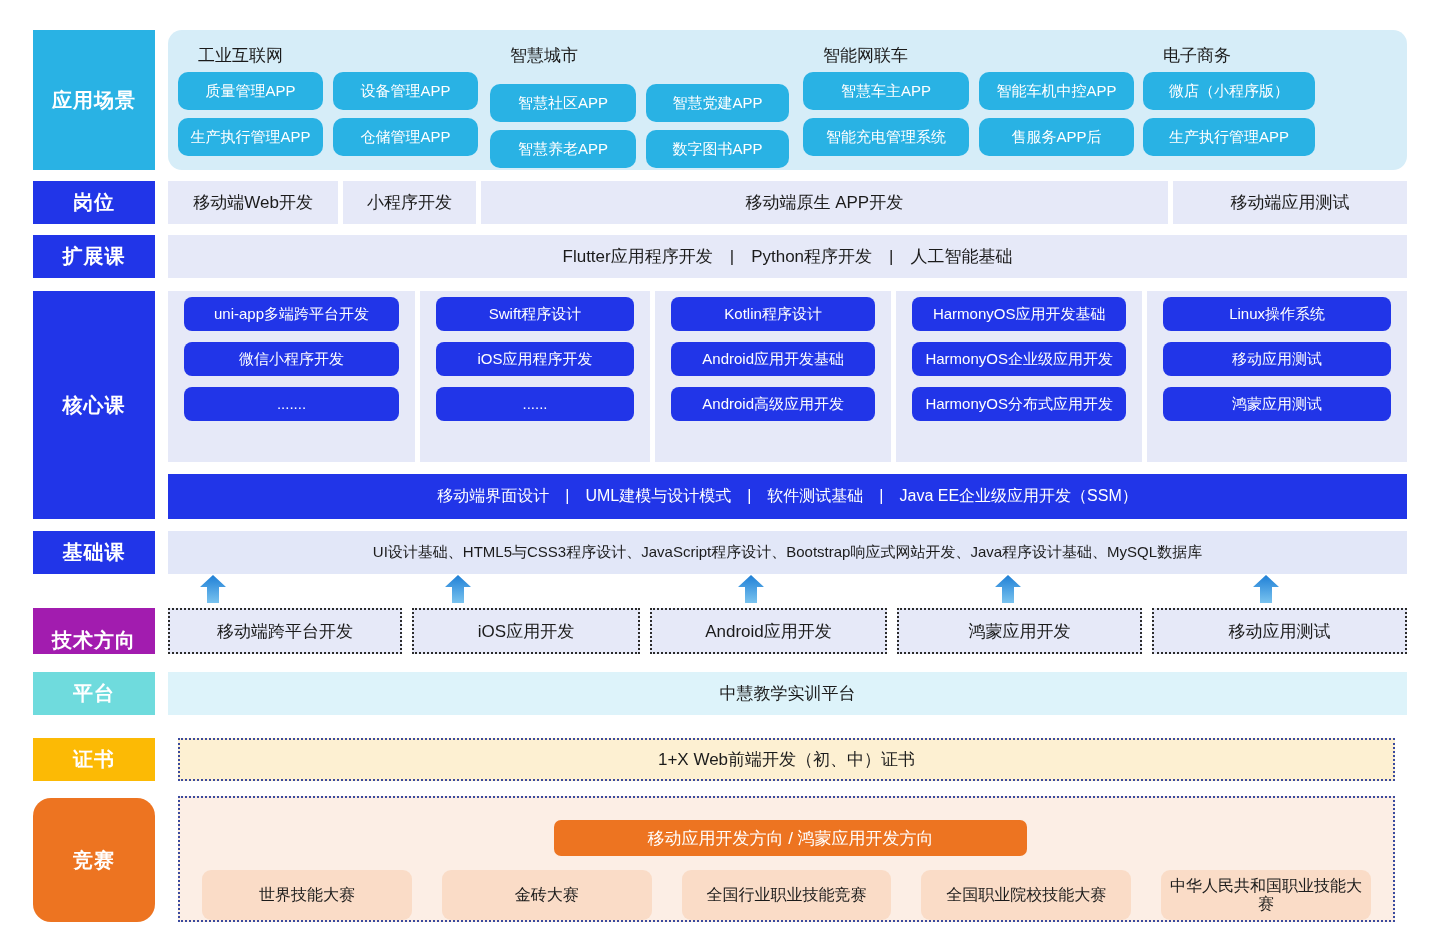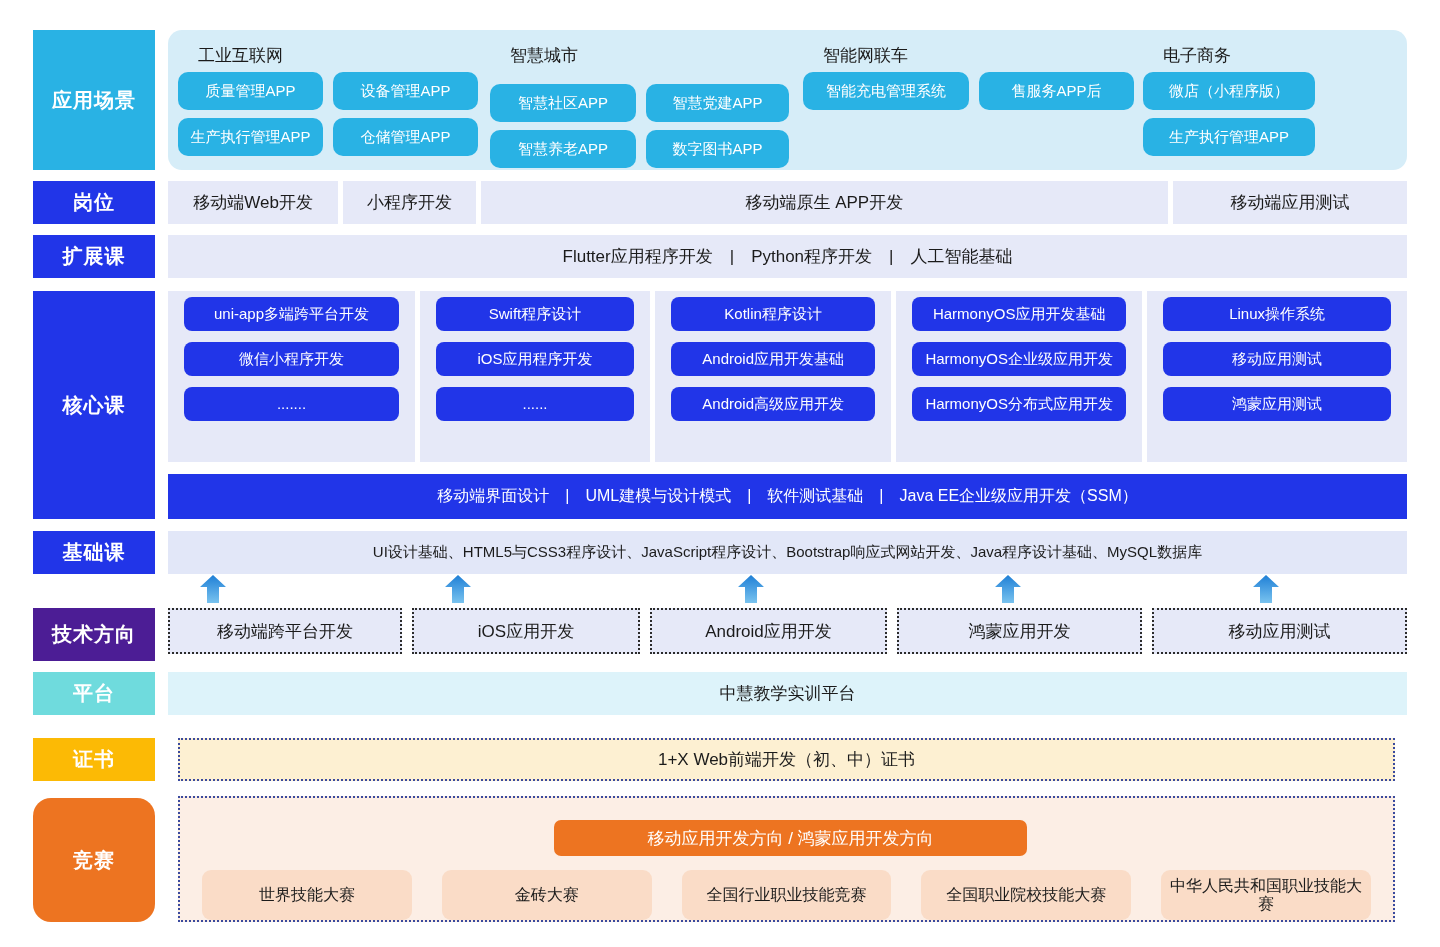--- a/index.html
+++ b/index.html
@@ -275,20 +275,24 @@
           <div class="chip-cy" style="width:146px;">智慧社区APP</div>
           <div class="chip-cy" style="width:143px;">智慧党建APP</div>
         </div>
         <div class="scn-line">
           <div class="chip-cy" style="width:146px;">智慧养老APP</div>
           <div class="chip-cy" style="width:143px;">数字图书APP</div>
         </div>
       </div>
 
       <div class="scn-group" style="width:340px;">
+        <div class="scn-line">
+          <div class="chip-cy" style="width:166px;">智慧车主APP</div>
+          <div class="chip-cy" style="width:155px;">智能车机中控APP</div>
+        </div>
         <div class="scn-line">
           <div class="chip-cy" style="width:166px;">智能充电管理系统</div>
           <div class="chip-cy" style="width:155px;">售服务APP后</div>
         </div>
       </div>
 
       <div class="scn-group" style="width:200px;">
         <div class="scn-line">
           <div class="chip-cy" style="width:172px;">微店（小程序版）</div>
         </div>
@@ -382,21 +386,21 @@
     <svg viewBox="0 0 26 28" width="26" height="28">
         <polygon points="13,0 26,12 19,12 19,28 7,28 7,12 0,12" fill="url(#ag1)"></polygon>
       </svg>
   </div>
   <div class="arrow-up" style="left:1253px; top:575px;">
     <svg viewBox="0 0 26 28" width="26" height="28">
         <polygon points="13,0 26,12 19,12 19,28 7,28 7,12 0,12" fill="url(#ag1)"></polygon>
       </svg>
   </div>
 
-  <div class="row-label" style="top:608px; height:53px; background:#4c1d95;">
+  <div class="row-label" style="top:608px; height:46px; background:#a21caf;align-items:flex-end;">
     <span>技术方向</span>
   </div>
   <div class="row-body" id="tech-body" style="top:608px; height:46px; width:1239px;">
     <div class="tech-cell" style="width:234px;">移动端跨平台开发</div>
     <div class="tech-cell" style="width:228px;">iOS应用开发</div>
     <div class="tech-cell" style="width:237px;">Android应用开发</div>
     <div class="tech-cell" style="width:245px;">鸿蒙应用开发</div>
     <div class="tech-cell" style="width:255px;">移动应用测试</div>
   </div>
 

